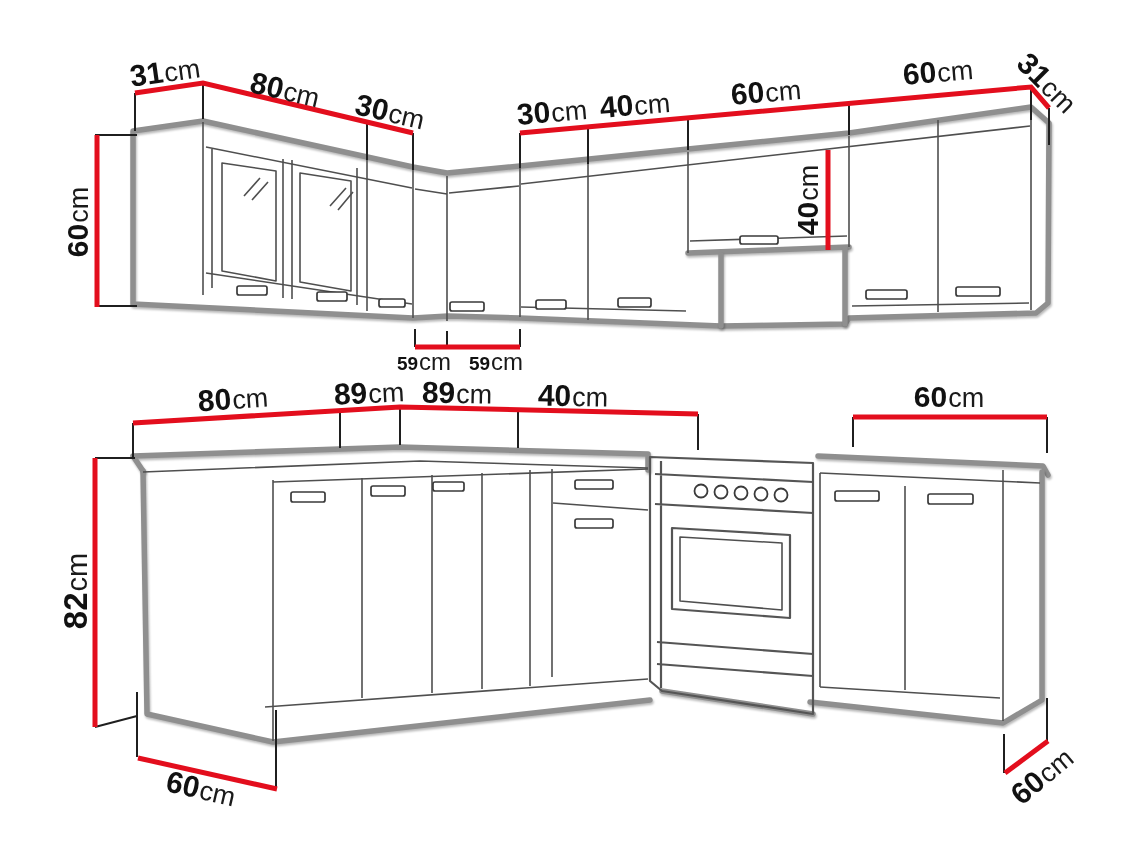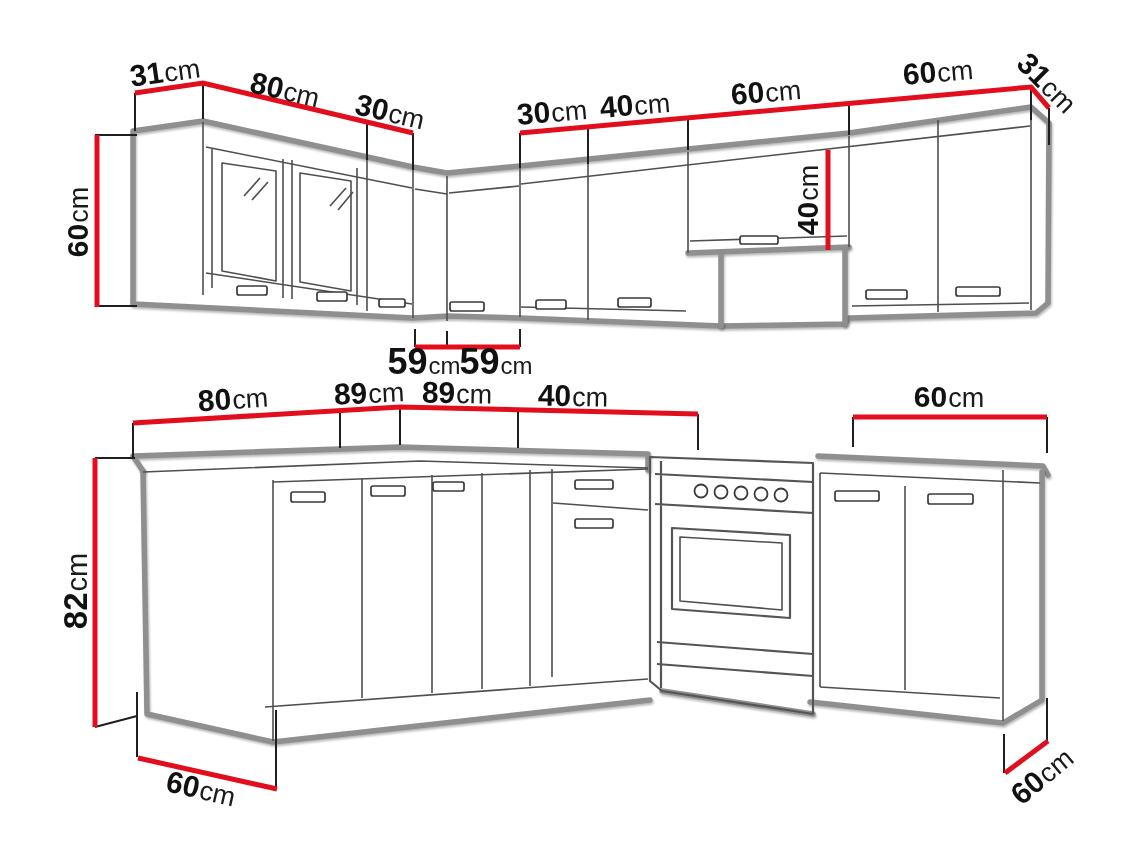--- a/index.html
+++ b/index.html
@@ -19,21 +19,21 @@
   .red{stroke:#e30e1d;stroke-width:5;fill:none;stroke-linecap:butt;stroke-linejoin:miter;}
   .handle{fill:#ffffff;stroke:#3a3a3a;stroke-width:1.7;}
   .knob{fill:#ffffff;stroke:#3a3a3a;stroke-width:1.8;}
   .dim{
     position:absolute;left:var(--x);top:var(--y);
     transform:translate(-50%,-50%) rotate(var(--r,0deg));
     white-space:nowrap;color:#111111;line-height:1;
   }
   .dim .num{font-weight:700;font-size:30px;letter-spacing:0;}
   .dim .unit{font-weight:400;font-size:27px;margin-left:1px;color:#1a1a1a;}
-  .dim.small .num{font-size:36px;text-align:right;} .dim.small .unit{font-size:24px;}
+  .dim.small .num{font-size:19px;text-align:right;} .dim.small .unit{font-size:24px;}
   .dim.big .num{font-size:33px;} .dim.big .unit{font-size:29px;}
 </style>
 </head>
 <body>
 
 <div id="stage">
 
   <svg id="lineart" width="1137" height="852" viewBox="0 0 1137 852">
 
     <g>

